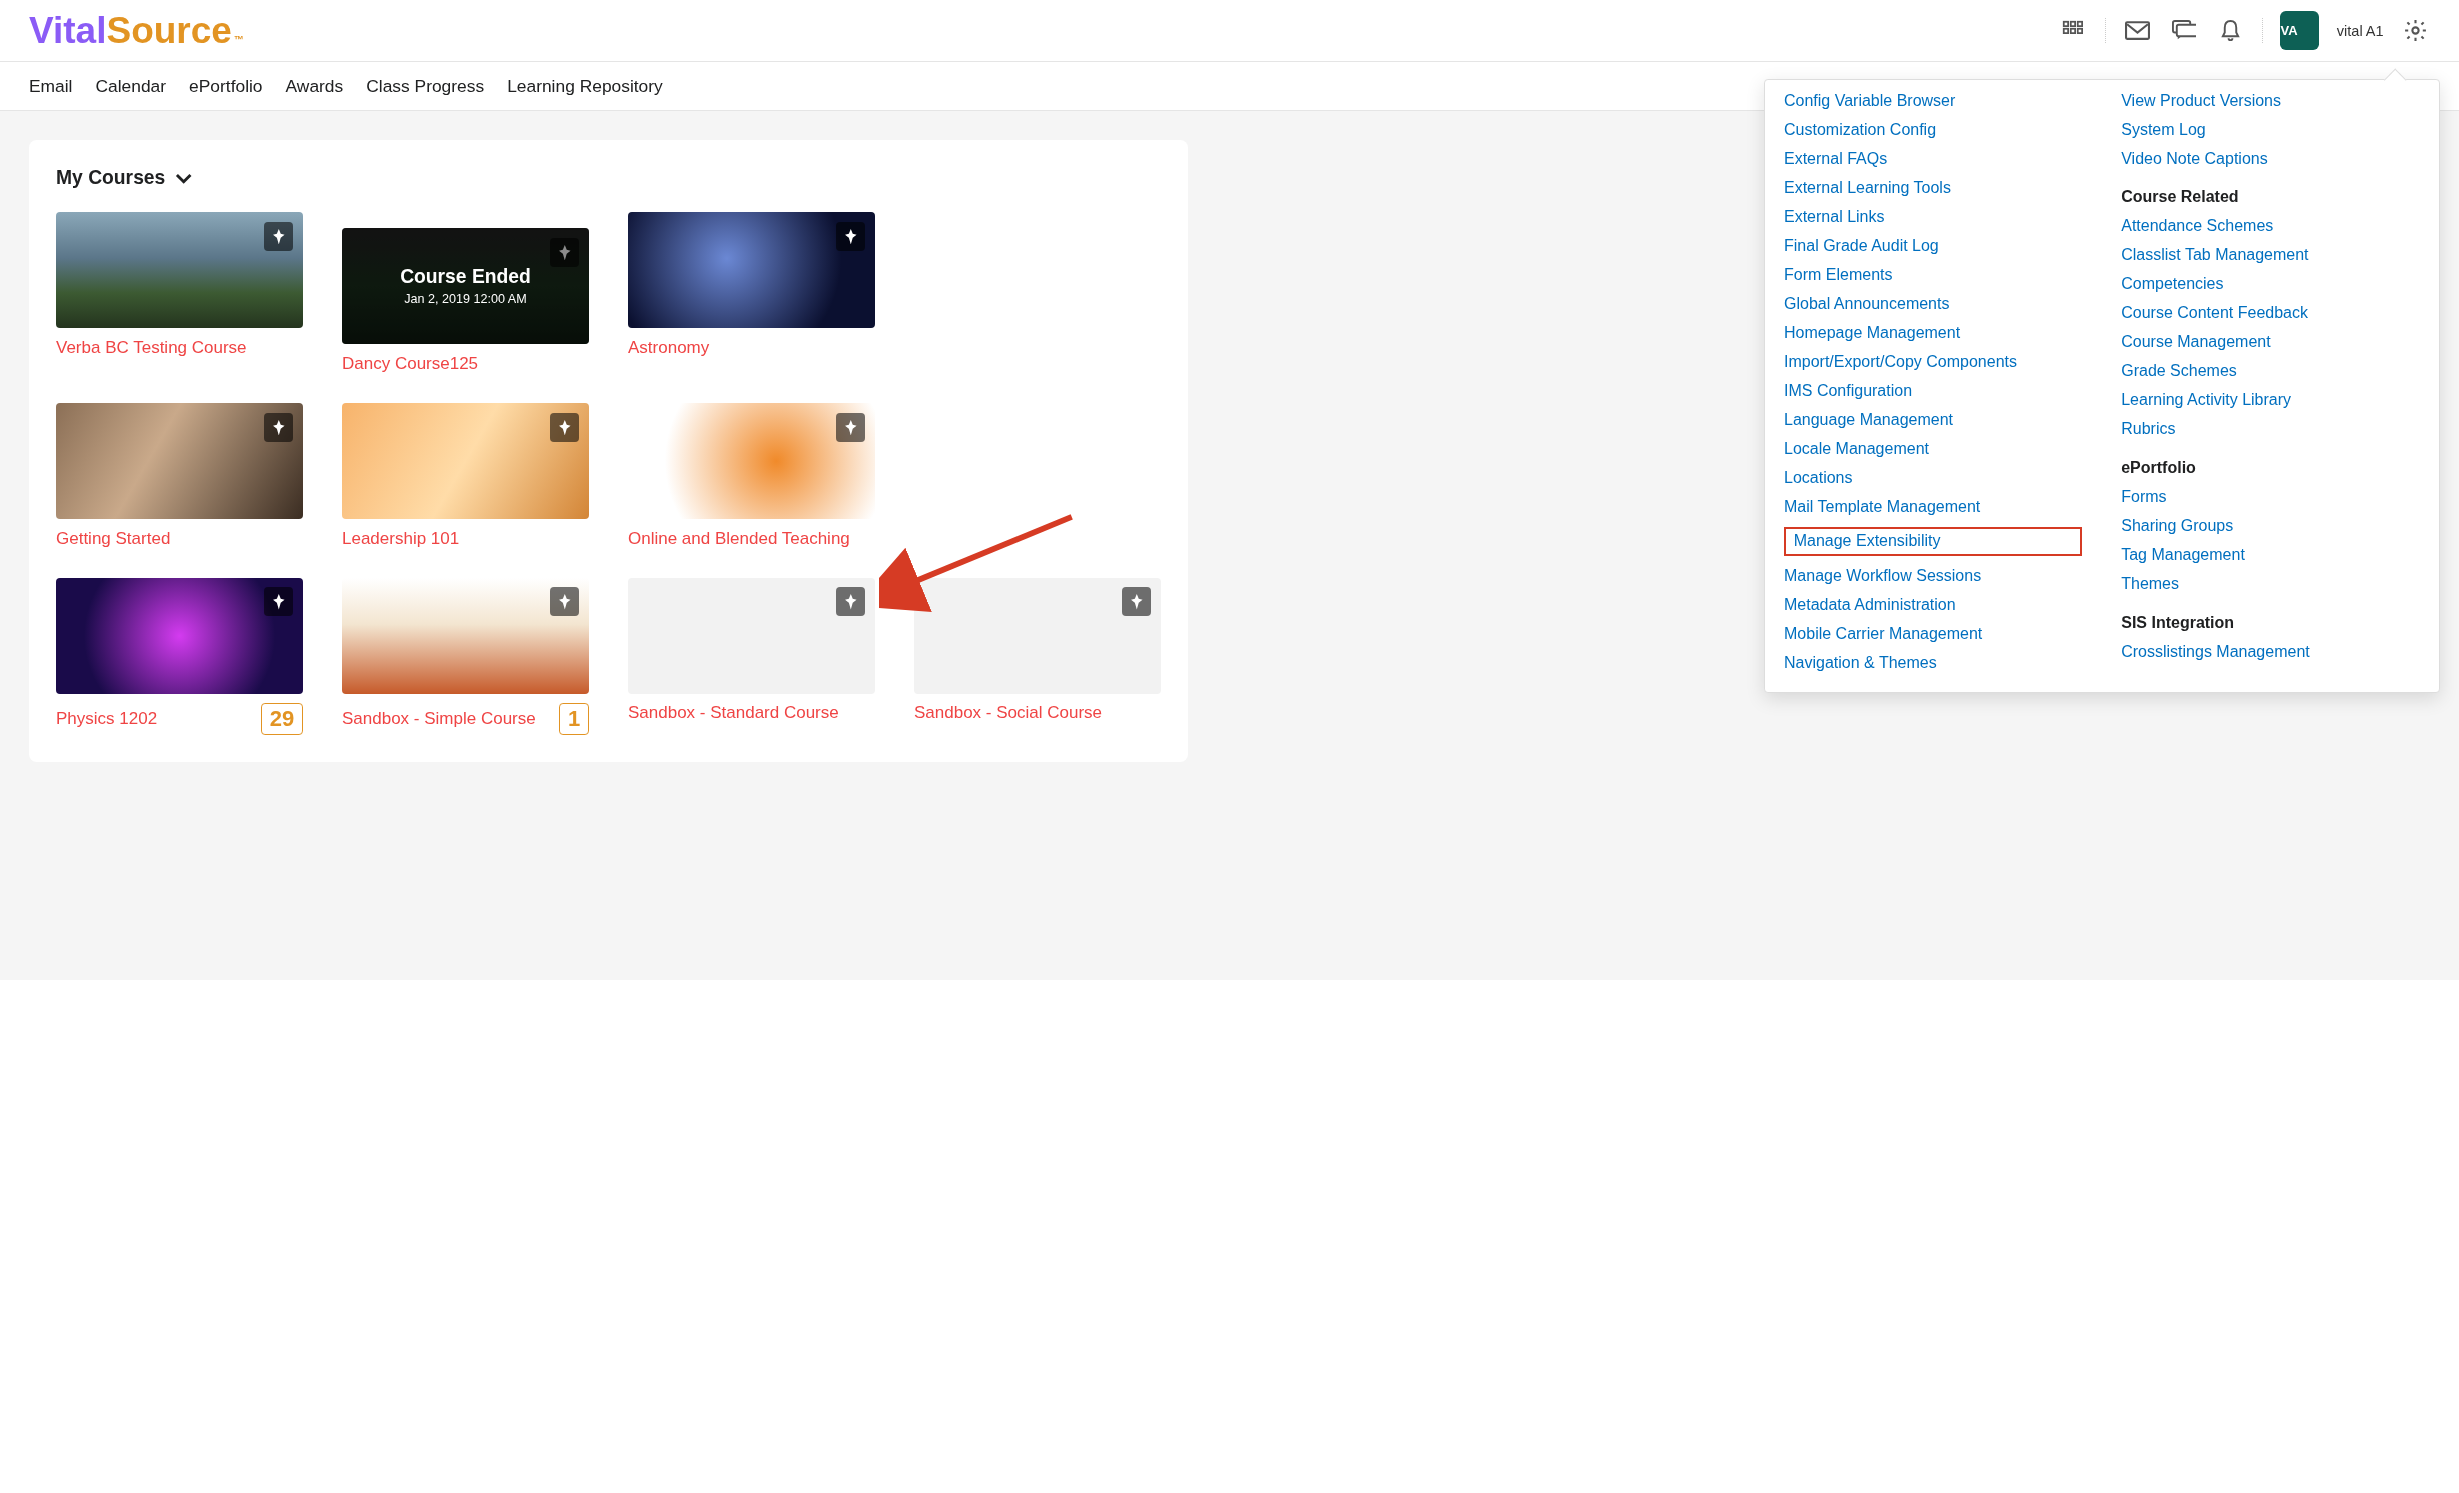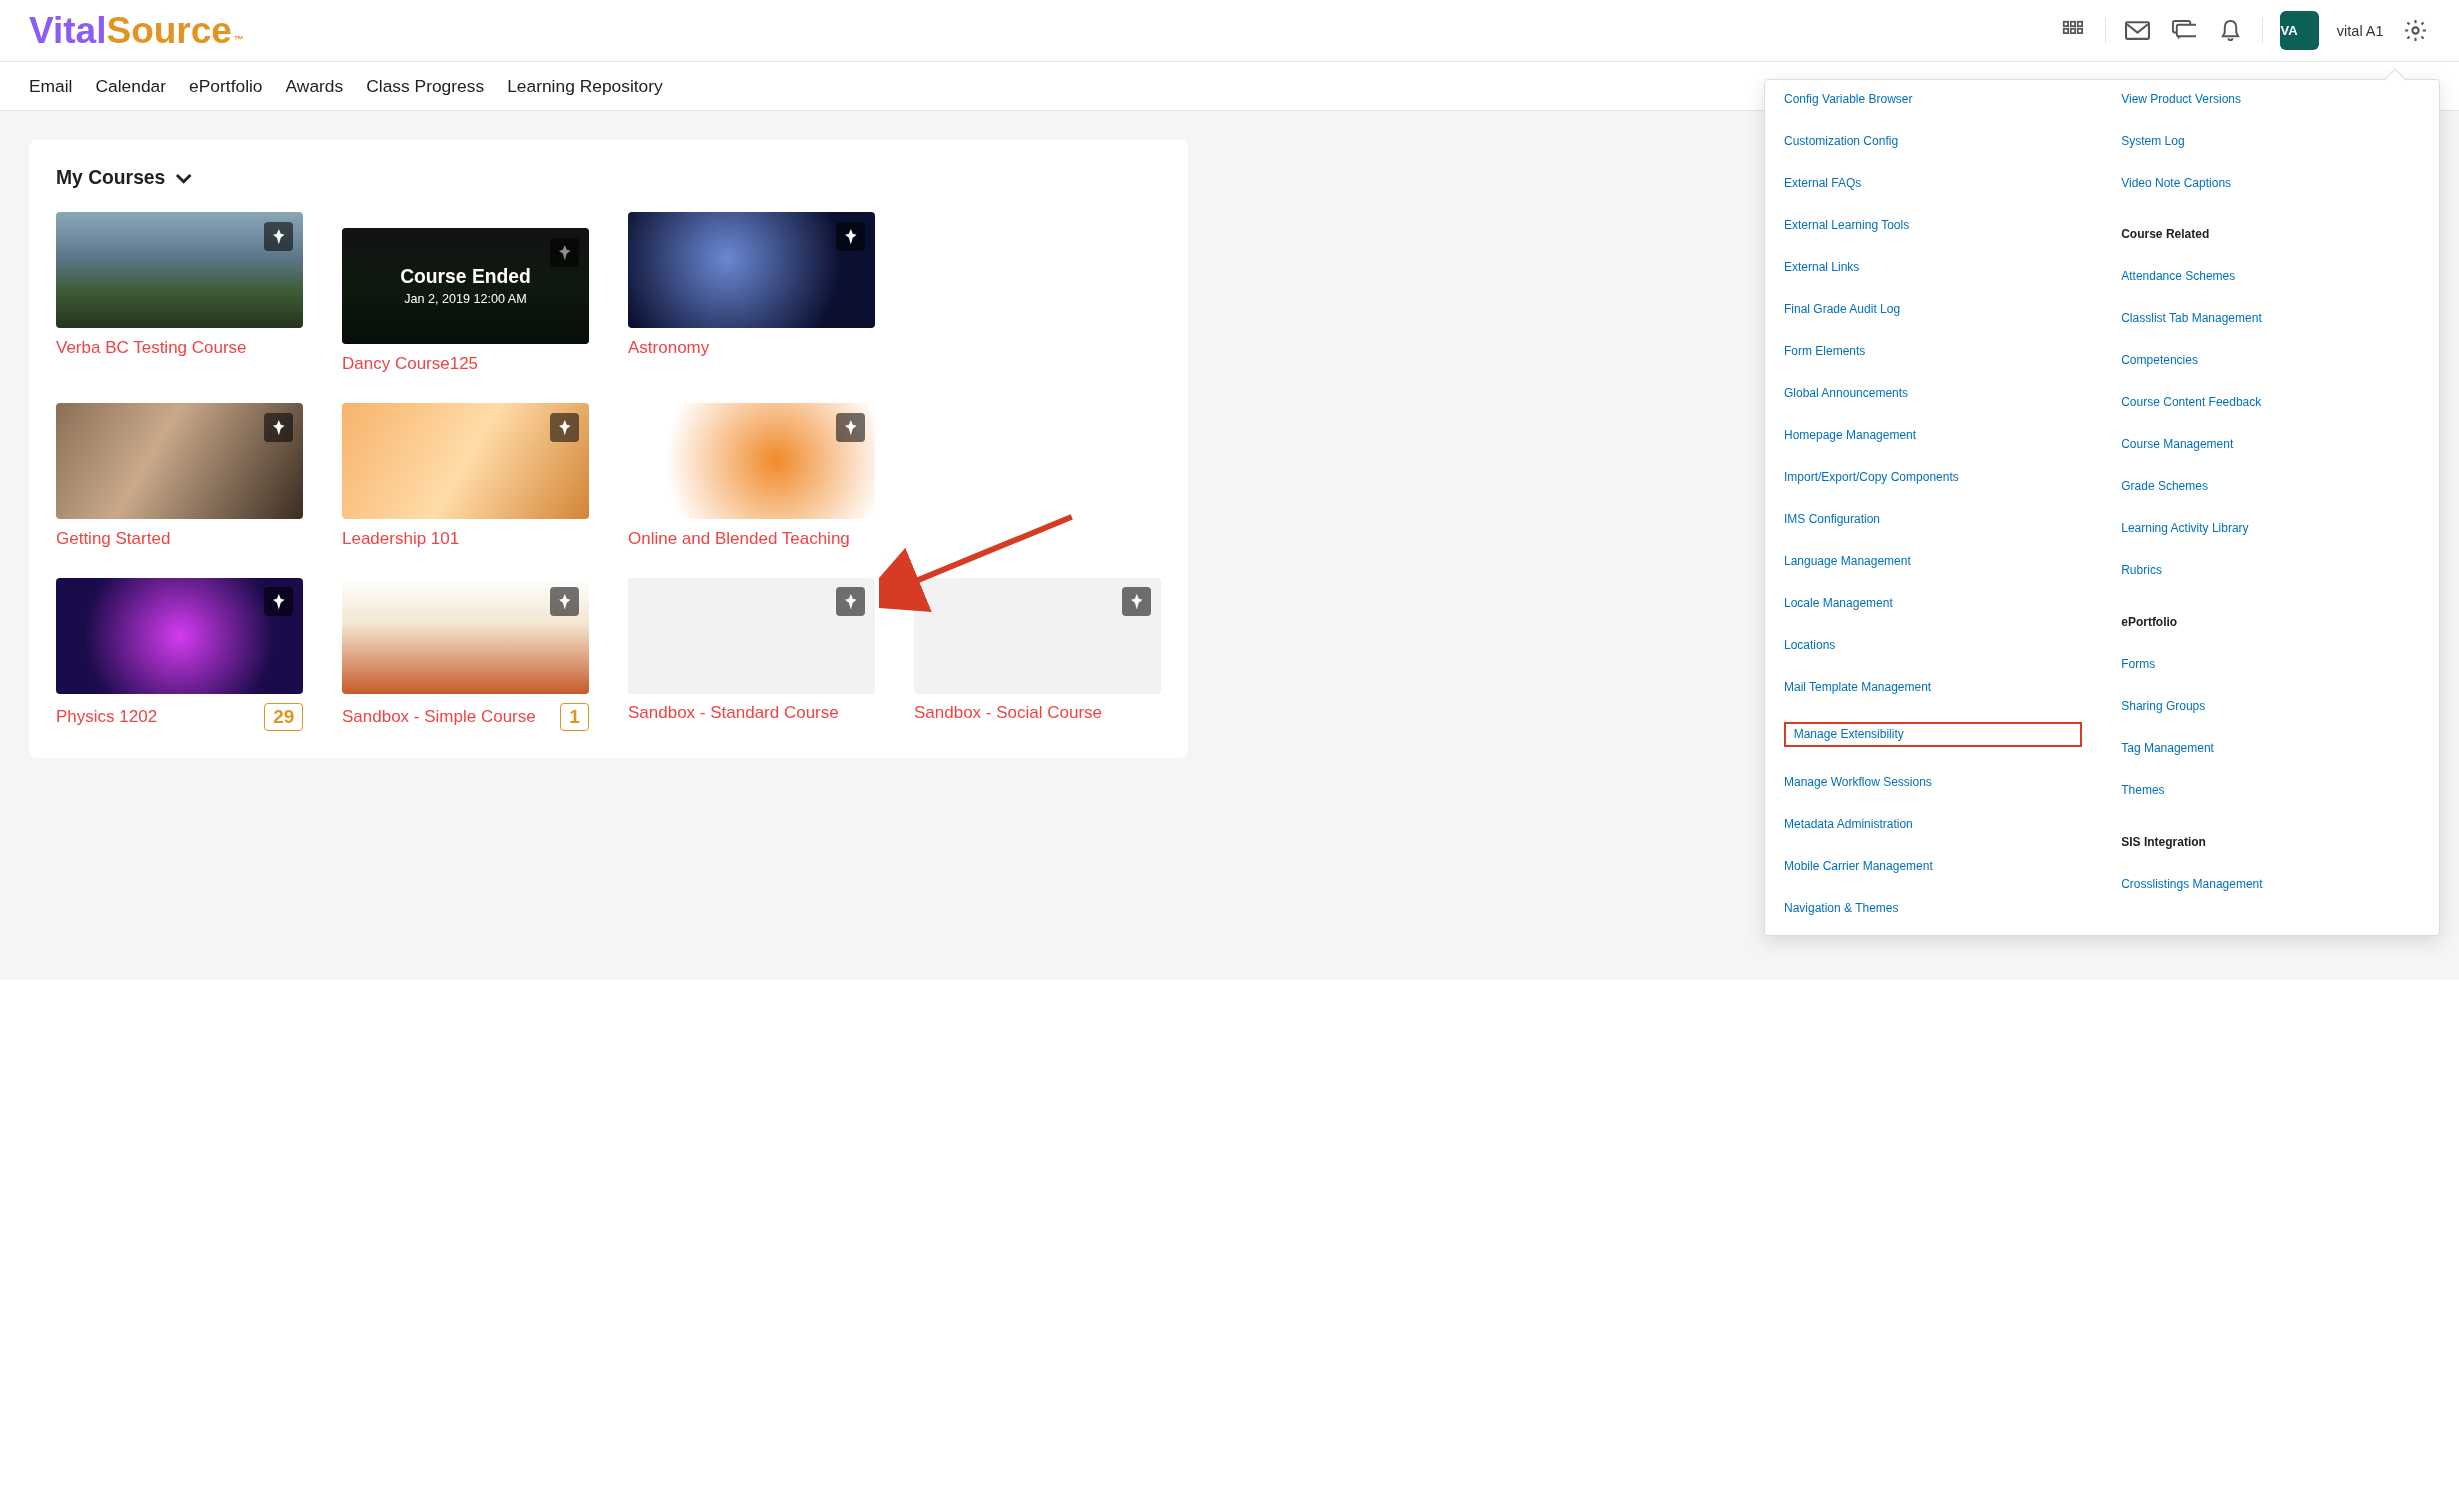--- a/index.html
+++ b/index.html
@@ -31,33 +31,33 @@
     background-size: cover; background-position: center; overflow: hidden;
   }
   .pin { position: absolute; top: 9.7px; right: 9.7px; width: 29px; height: 29px; background: rgba(0,0,0,.55); border-radius: 3.9px; display:flex; align-items:center; justify-content:center; color:#fff; font-size:13.5px; }
   .overlay { position: absolute; inset: 0; background: rgba(0,0,0,.45); display:flex; flex-direction:column; align-items:center; justify-content:center; color:#fff; text-align:center; }
   .overlay-title { font-weight:700; font-size:19.3px; }
   .overlay-sub { font-size:12.6px; margin-top:3.9px; }
   .card-title-row { display:flex; align-items:center; justify-content:space-between; margin-top:9.7px; gap:7.7px; }
   .card-title { font-size: 17px; color: #ef4444; }
   .badge {
     border: 1.9px solid #e29423; color: #e29423; font-weight:700; border-radius:3.9px;
-    padding: 1.9px 7.7px; font-size: 19px; min-width:29px; text-align:center;
+    padding: 1.9px 7.7px; font-size: 22px; min-width:29px; text-align:center;
   }
   
   .settings-panel {
     position: absolute; top: 79px; right: 19.3px; width: 676px; background: #fff;
     border: 1px solid #ddd; border-radius: 3.9px; box-shadow: 0 5.8px 19.3px rgba(0,0,0,.12);
     padding: 11.6px 19.3px 19.3px; display: flex; gap: 39px; z-index: 50;
   }
   .settings-panel::before {
     content:""; position:absolute; top:-7.7px; right:35px; width:15.4px; height:15.4px;
     background:#fff; border-left:1px solid #ddd; border-top:1px solid #ddd; transform:rotate(45deg);
   }
-  .settings-col { flex: 1; display: flex; flex-direction: column; gap: 28px; font-size: 12px; }
+  .settings-col { flex: 1; display: flex; flex-direction: column; gap: 11px; font-size: 16px; }
   .settings-col a { color: #006fbf; text-decoration: none; }
   .settings-heading { font-weight: 700; color: #202122; margin-top: 9.7px; }
   .settings-heading:first-child { margin-top: 0; }
   .highlighted { border: 2.9px solid #d63b24; padding: 3.9px 7.7px; display:inline-block; }
   
   .arrow-annot {
     position: absolute; top: 507px; left: 879px; pointer-events: none; z-index: 60;
   }
   
   .bg1 { background: linear-gradient(#8aa7b8 0%, #5b7689 40%, #3c5a32 70%, #24341e 100%); }

